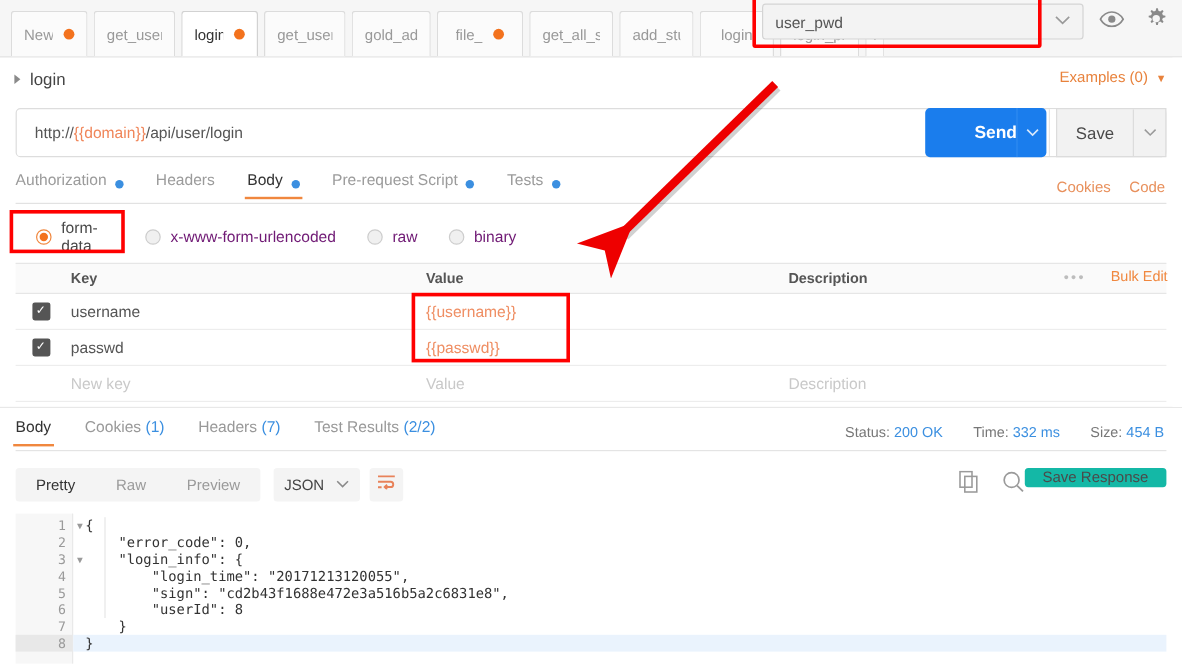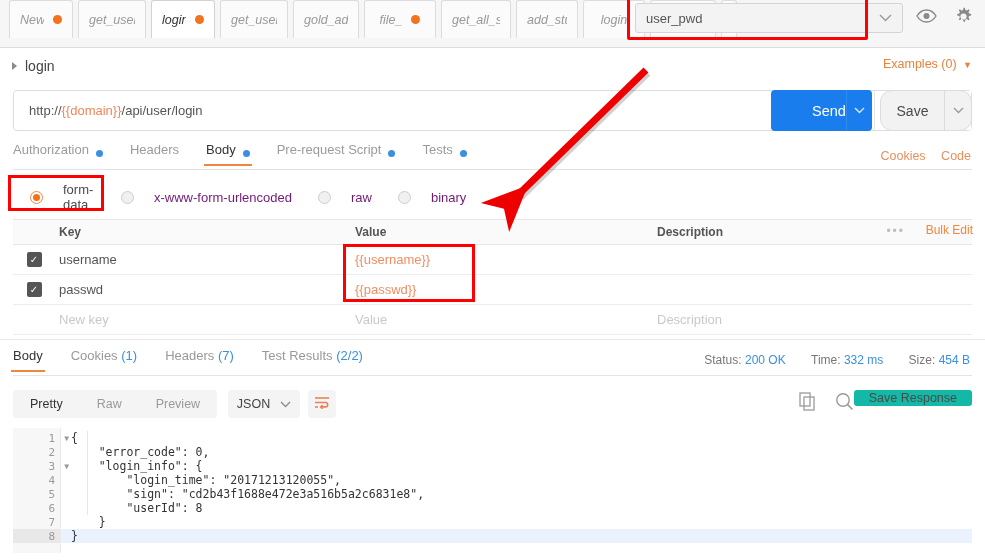--- a/index.html
+++ b/index.html
@@ -8,23 +8,22 @@
     background: #fff;
     font-family: "Liberation Sans", sans-serif;
     overflow: hidden;
   }
   #app { position: relative; width: 985px; height: 560px; background:#fff; }
 
   
   .tabbar {
     position: absolute; left:0; top:0; width:985px; height:48px;
     background:#f6f6f6; border-bottom:1px solid #ddd;
-    display:flex; padding-left:9px;
+    display:flex; align-items:flex-end; padding-left:9px;
     overflow:hidden;
-    font-style:italic;
   }
   .tab {
     height:38px; min-width:0;
     background:#fbfbfb; border:1px solid #dcdcdc; border-bottom:none;
     border-radius:3px 3px 0 0;
     margin-right:5px;
     display:flex; align-items:center; justify-content:center;
     padding:0 10px; font-size:12.5px; color:#999; white-space:nowrap;
     position:relative; flex:none;
   }
@@ -96,27 +95,27 @@
   .urlinput .varpart { color:#f0865a; }
   .params-btn {
     width:97px; display:flex; align-items:center; justify-content:center;
     border-left:1px solid #e5e5e5; font-size:13px; color:#555; background:#fff;
   }
   .send-wrap {
     position:absolute; left:771px; top:90px; width:101px; height:41px;
     display:flex; background:#1a7ded; border-radius:4px; overflow:hidden;
   }
   .send-main { flex:1; display:flex; align-items:center; justify-content:center;
-    color:#fff; font-size:14.5px; font-weight:normal;padding-left:41px; }
+    color:#fff; font-size:14.5px; font-weight:bold;padding-left:41px; }
   .send-caret { width:29px; display:flex; align-items:center; justify-content:center;
     color:#cfe3fb; font-size:11px; border-left:1px solid #2f8bf0; }
   .save-wrap {
     position:absolute; left:880px; top:90px; width:92px; height:41px;
     display:flex; background:#f2f2f2; border:1px solid #dcdcdc;
-    border-radius:12px; overflow:hidden;
+    border-radius:0; overflow:hidden;
   }
   .save-main { flex:1; display:flex; align-items:center; justify-content:center;
     color:#4a4a4a; font-size:14px; }
   .save-caret { width:27px; display:flex; align-items:center; justify-content:center;
     color:#9a9a9a; font-size:11px; border-left:1px solid #dcdcdc; }
 
   
   .reqtabs {
     position:absolute; left:13px; top:142px; width:959px; height:28px;
     border-bottom:1px solid #e2e2e2; display:flex; align-items:flex-start;
@@ -136,21 +135,21 @@
     position:absolute; right:14px; top:149px;
     font-size:12.5px; color:#e8905c;
   }
   .cookies-code span { margin-left:12px; }
 
   
   .radiorow {
     position:absolute; left:13px; top:180px; width:959px; height:34px;
     display:flex; align-items:center;
   }
-  .rad { display:flex; align-items:center; gap:20px; font-size:13px; color:#4a4a4a; }
+  .rad { display:flex; align-items:center; gap:8px; font-size:13px; color:#4a4a4a; }
   .rad .circ {
     width:13px;height:13px;border-radius:50%;
     border:1px solid #cdcdcd; background:#f0f0f0; flex:none;
     display:flex;align-items:center;justify-content:center;
   }
   .rad.sel .circ { border-color:#f0873e; background:#fff; }
   .rad.sel .circ:after{ content:""; width:7px;height:7px;border-radius:50%;background:#f3721d; }
   .rad.off { color:#701a75; }
   .fd-hl {
     position:absolute; left:8px; top:175px; width:96px; height:36px;

